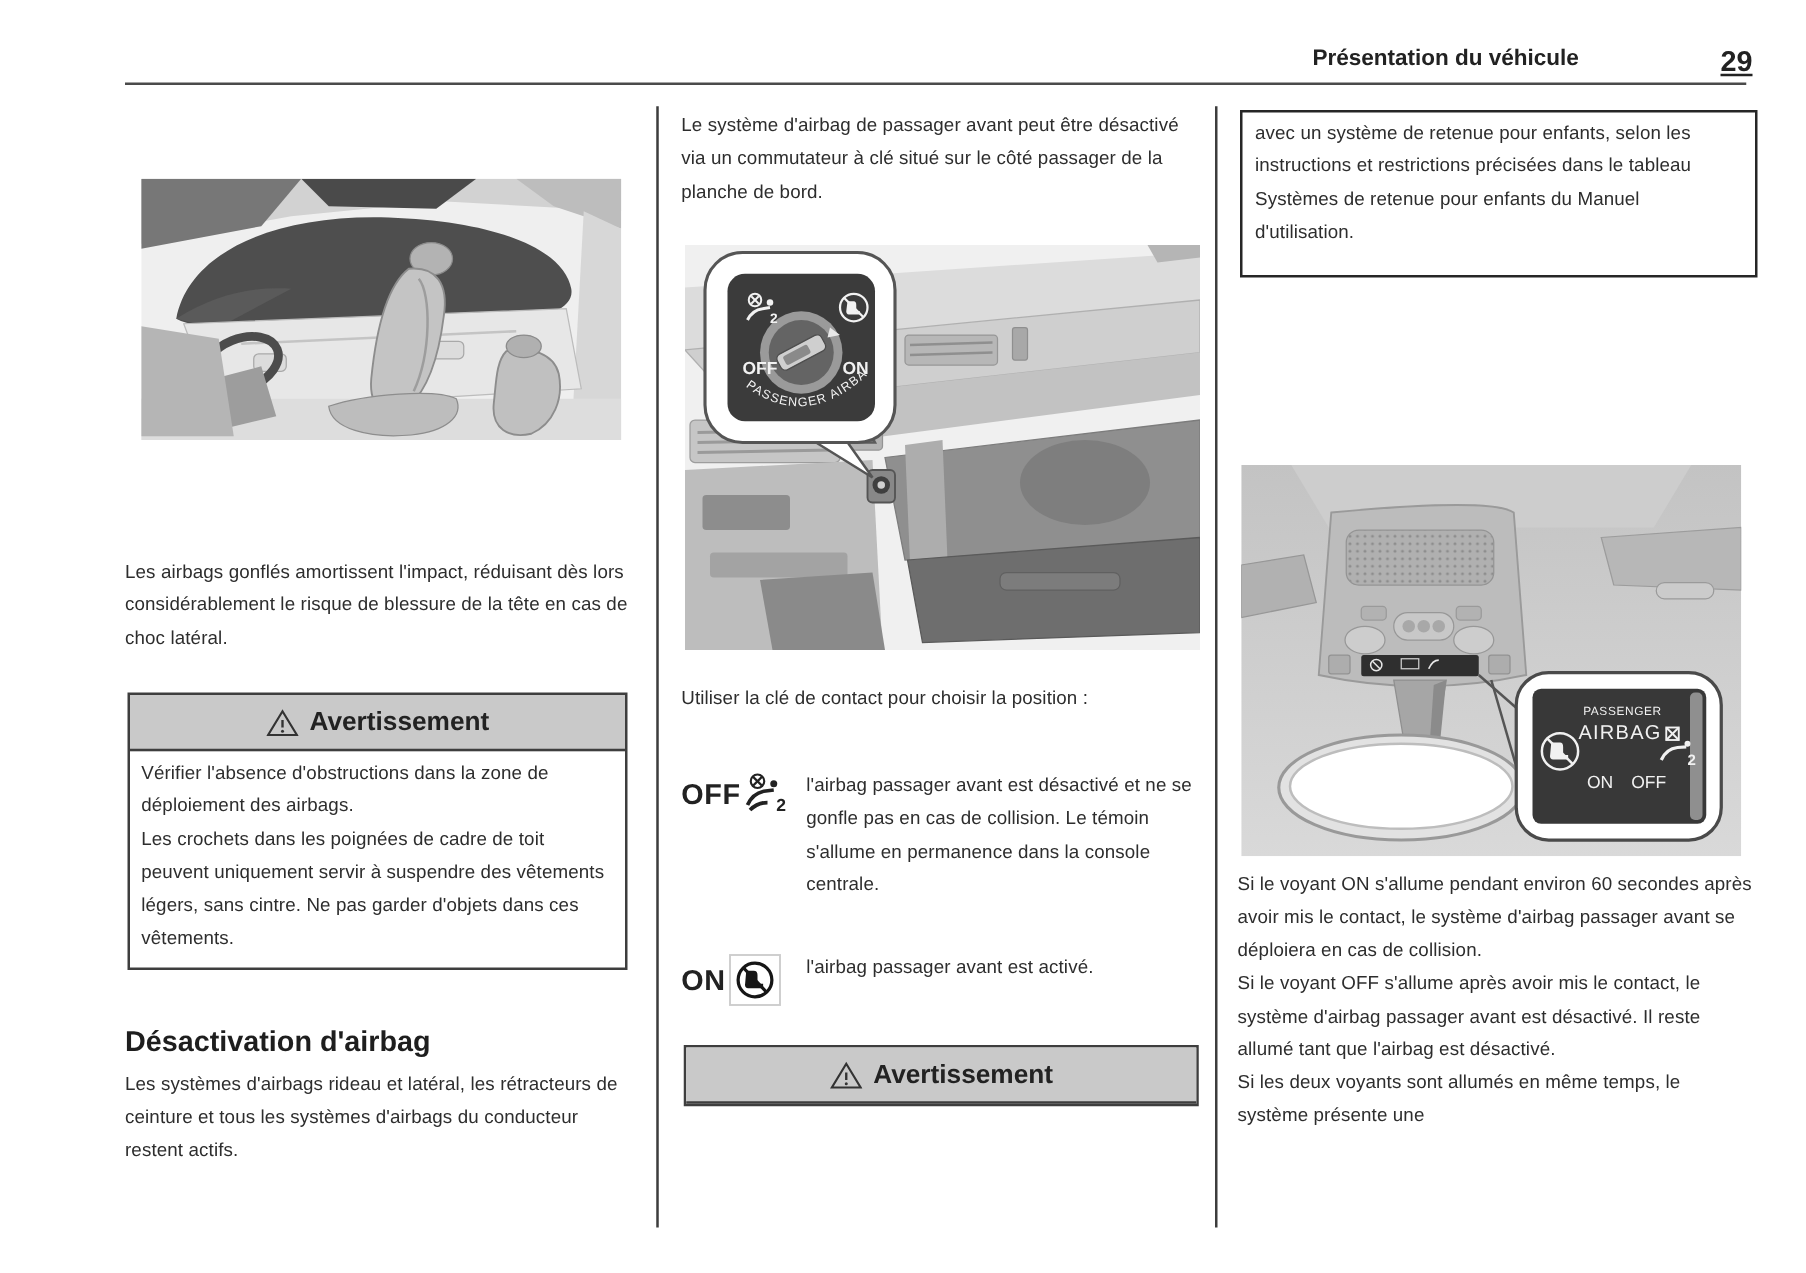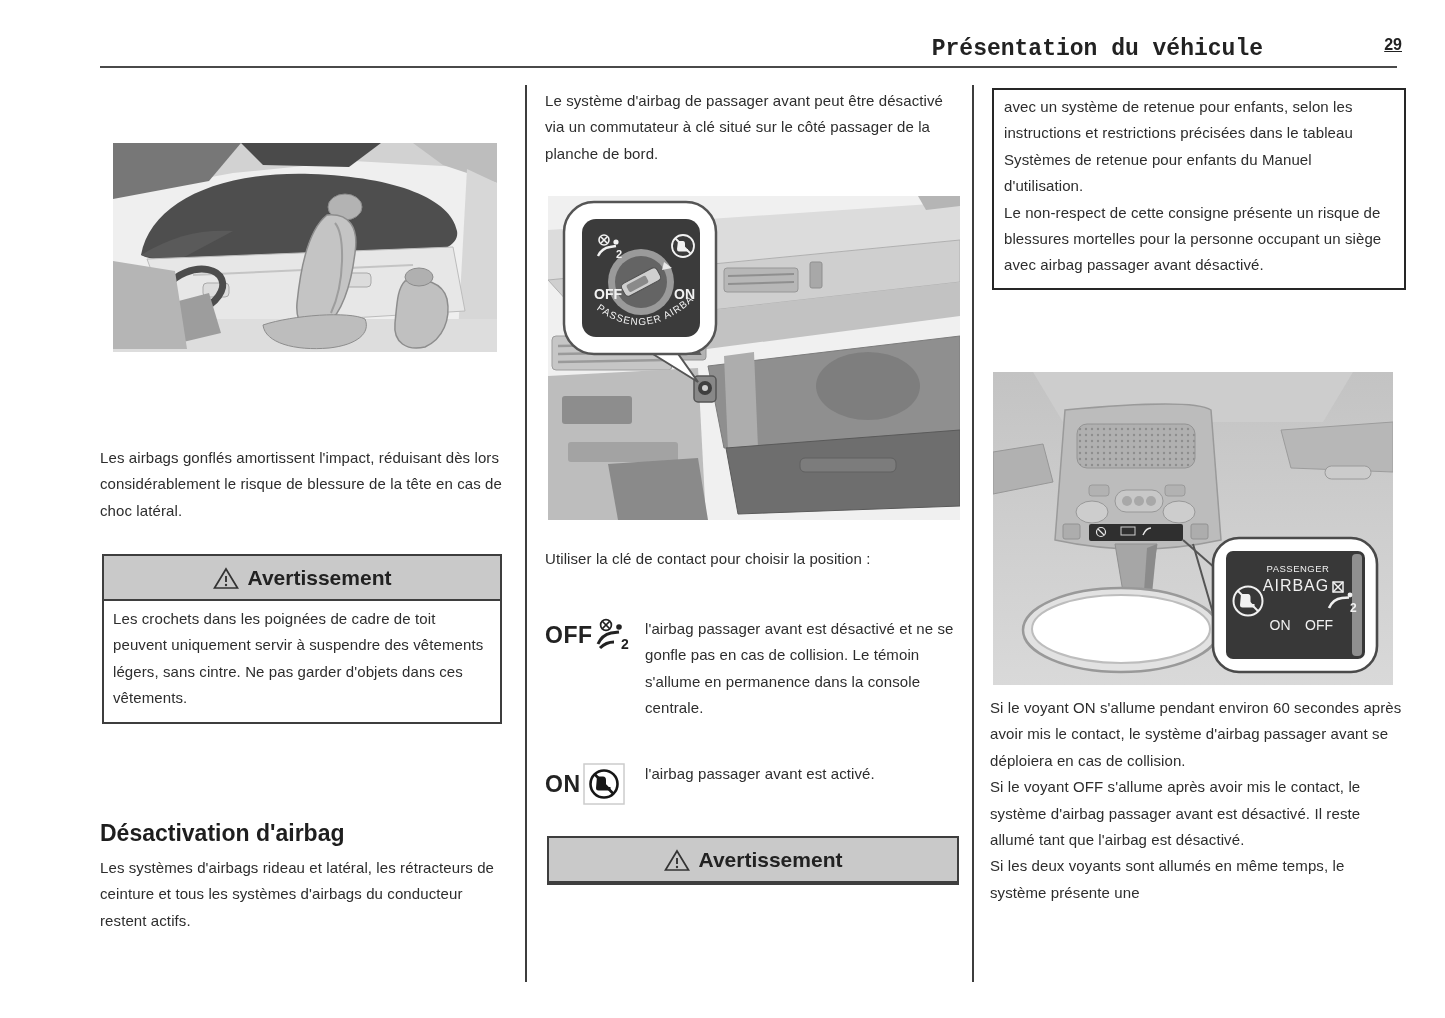--- a/index.html
+++ b/index.html
@@ -1,40 +1,40 @@
 <!DOCTYPE html>
 <html><head>
 <meta charset="utf-8">
 <style>
   html,body{margin:0;padding:0;}
   body{
     width:1445px;height:1018px;background:#ffffff;overflow:hidden;position:relative;
     font-family:"Liberation Sans", sans-serif;color:#2d2d2d;
     -webkit-font-smoothing:antialiased;
   }
-  .hdr-title{position:absolute;top:36px;right:182px;font-size:23px;font-weight:bold;color:#222;font-family:Liberation Mono, monospace;}
-  .hdr-num{position:absolute;top:36px;right:43px;font-size:16px;font-weight:bold;color:#222;text-decoration:underline;}
+  .hdr-title{position:absolute;top:36px;right:182px;font-size:18px;font-weight:bold;color:#222;}
+  .hdr-num{position:absolute;top:36px;right:43px;font-size:23px;font-weight:bold;color:#222;text-decoration:underline;}
   .hdr-rule{position:absolute;top:66px;left:100px;width:1297px;height:2px;background:#4a4a4a;}
   .vsep{position:absolute;top:85px;width:2px;height:897px;background:#3d3d3d;}
   .vsep1{left:525px;} .vsep2{left:972px;}
   .col{position:absolute;top:85px;width:415px;}
   .col1{left:100px;} .col2{left:545px;} .col3{left:990px;}
   .bt{font-size:15px;line-height:26.4px;letter-spacing:0.1px;}
   p{margin:0;}
   .abs{position:absolute;}
   .warnbox{border:2px solid #3e3e3e;background:#fff;}
   .warnhead{
     background:#c9c9c9;border-bottom:2px solid #3e3e3e;text-align:center;
     font-weight:bold;font-size:21px;color:#222;
     display:flex;align-items:center;justify-content:center;gap:9px;
     padding:10px 0 9px 0;
   }
   .warnbody{padding:5px 9px 10px 9px;}
   .secthead{font-size:23px;font-weight:bold;color:#1e1e1e;}
-  .plainbox{border:2px solid #262626;padding:4px 10px 9px 10px;background:#fff;}
+  .plainbox{border:2px solid #262626;padding:4px 10px 20px 10px;background:#fff;}
   .posrow{display:flex;align-items:flex-start;}
   .poslabelwrap{width:100px;flex:none;display:flex;align-items:center;padding-top:2px;}
   .poslabel{font-size:23px;font-weight:bold;color:#222;letter-spacing:0.5px;}
   .postext{width:312px;}
   .illus{display:block;}
 </style>
 </head>
 <body>
 
 <div class="hdr-title">Présentation du véhicule</div>
@@ -81,20 +81,21 @@
   <div class="warnbox abs" style="left:2px;top:469px;width:396px">
     <div class="warnhead">
       <svg width="26" height="23" viewBox="0 0 26 23">
         <path d="M13 2 L24.5 21 L1.5 21 Z" fill="none" stroke="#333" stroke-width="1.7"></path>
         <line x1="13" y1="9" x2="13" y2="15" stroke="#333" stroke-width="1.9"></line>
         <circle cx="13" cy="18" r="1.2" fill="#333"></circle>
       </svg>
       <span>Avertissement</span>
     </div>
     <div class="warnbody bt">
+      <p>Vérifier l'absence d'obstructions dans la zone de déploiement des airbags.</p>
       <p>Les crochets dans les poignées de cadre de toit peuvent uniquement servir à suspendre des vêtements légers, sans cintre. Ne pas garder d'objets dans ces vêtements.</p>
     </div>
   </div>
 
   <div class="secthead abs" style="left:0;top:735px;text-align:right;">Désactivation d'airbag</div>
 
   <p class="bt abs" style="left:0;top:770px;width:410px">Les systèmes d'airbags rideau et latéral, les rétracteurs de ceinture et tous les systèmes d'airbags du conducteur restent actifs.</p>
 </div>
 
 <div class="col col2">
@@ -218,21 +219,20 @@
       </svg>
       <span>Avertissement</span>
     </div>
   </div>
 </div>
 
 <div class="col col3">
 
   <div class="plainbox abs bt" style="left:2px;top:3px;width:390px">
     <p>avec un système de retenue pour enfants, selon les instructions et restrictions précisées dans le tableau Systèmes de retenue pour enfants du Manuel d'utilisation.</p>
-    <p>Le non-respect de cette consigne présente un risque de blessures mortelles pour la personne occupant un siège avec airbag passager avant désactivé.</p>
   </div>
 
   <svg class="illus abs" style="left:3px;top:287px" width="400" height="313" viewBox="0 0 400 313">
     <defs>
       <linearGradient id="roofG" x1="0" y1="0" x2="0" y2="1">
         <stop offset="0" stop-color="#c3c3c3"></stop>
           <stop offset="1" stop-color="#d9d9d9"></stop>
       </linearGradient>
       <pattern id="dots" width="6" height="6" patternUnits="userSpaceOnUse">
         <rect width="6" height="6" fill="#b0b0b0"></rect>

